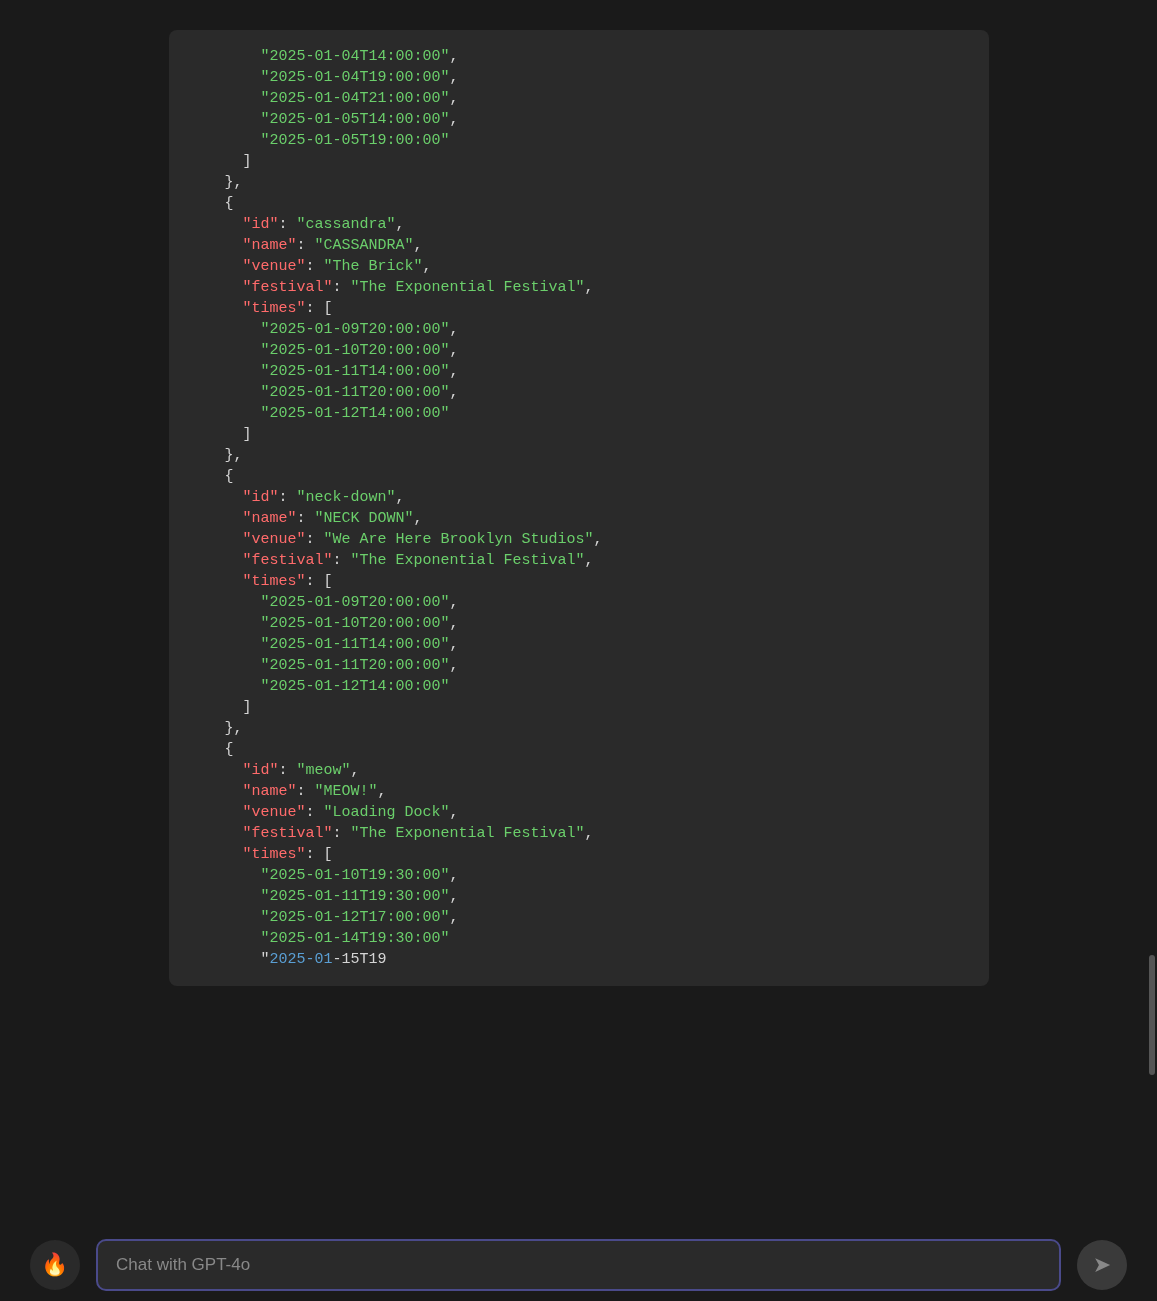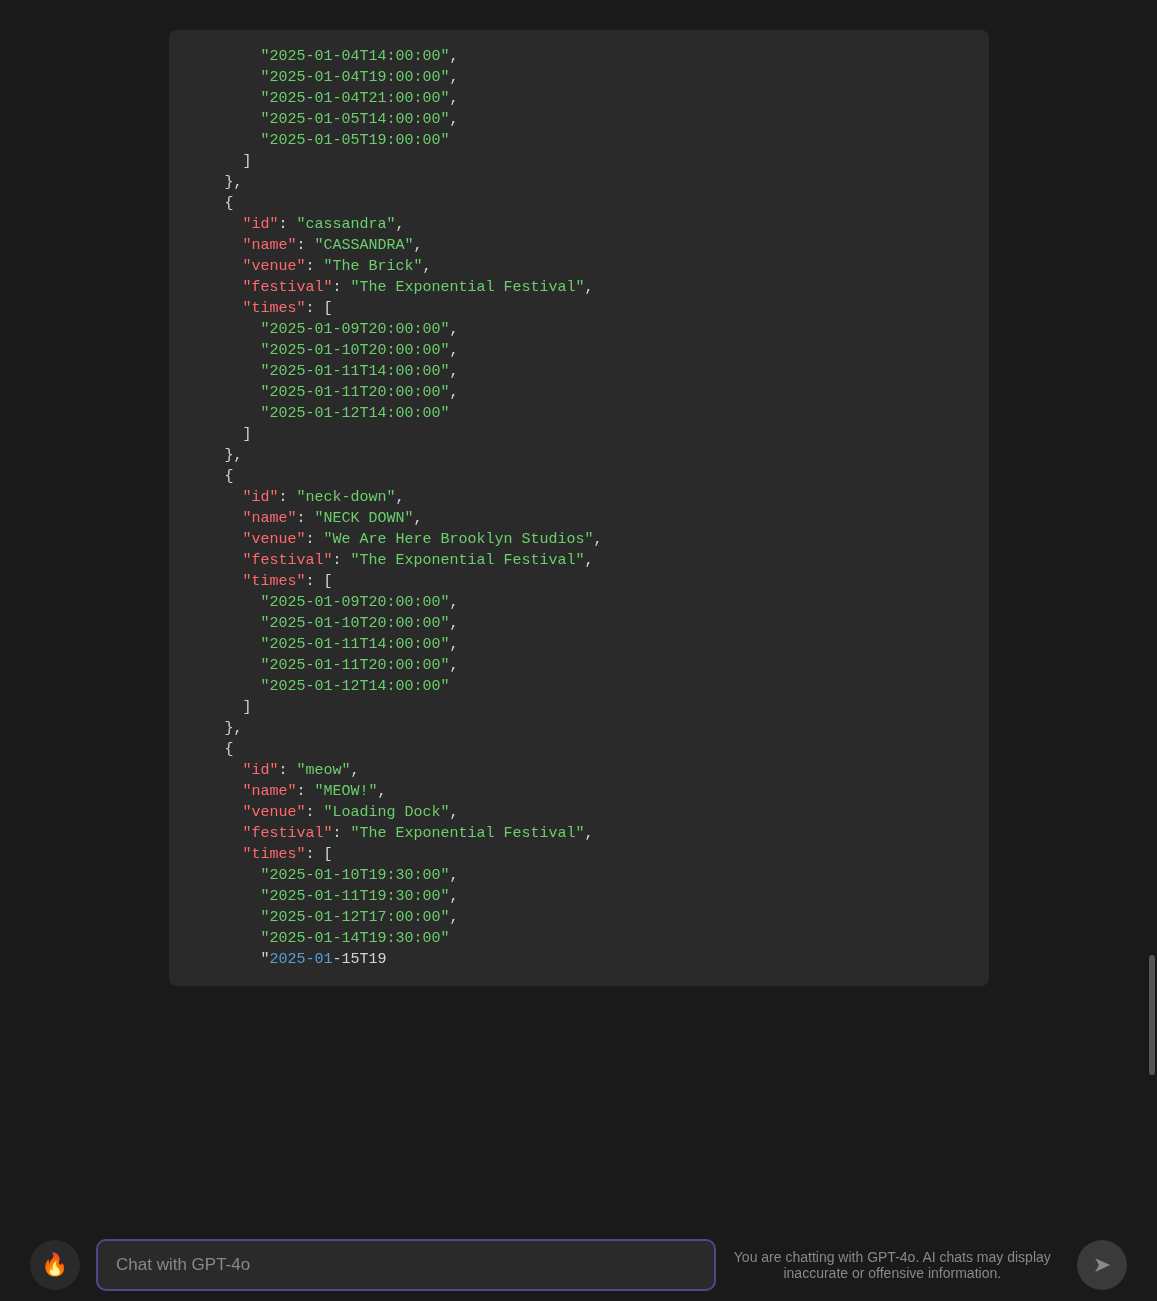--- a/index.html
+++ b/index.html
@@ -55,21 +55,21 @@
       font-size: 22px;
       display: flex;
       align-items: center;
       justify-content: center;
       cursor: pointer;
       flex-shrink: 0;
     }
     .input-wrapper {
       flex: 1;
       display: flex;
-      flex-direction: row;
+      flex-direction: column;
       align-items: center;
       gap: 8px;
     }
     .chat-input {
       width: 100%;
       background: #2a2a2a;
       border: 2px solid #4a4a8a;
       border-radius: 10px;
       padding: 14px 18px;
       color: #e0e0e0;
@@ -164,18 +164,17 @@
 </div>
 
 <div class="scrollbar-track">
   <div class="scrollbar-thumb"></div>
 </div>
 
 <div class="bottom-bar">
   <button class="fire-btn">🔥</button>
   <div class="input-wrapper">
     <input class="chat-input" type="text" placeholder="Chat with GPT-4o" style="">
-    <div class="disclaimer">You are chatting with GPT-4o. AI chats may display inaccurate or offensive information.</div>
   </div>
   <button class="send-btn">
     <span>➤</span>
   </button>
 </div>
 
 </body></html>

